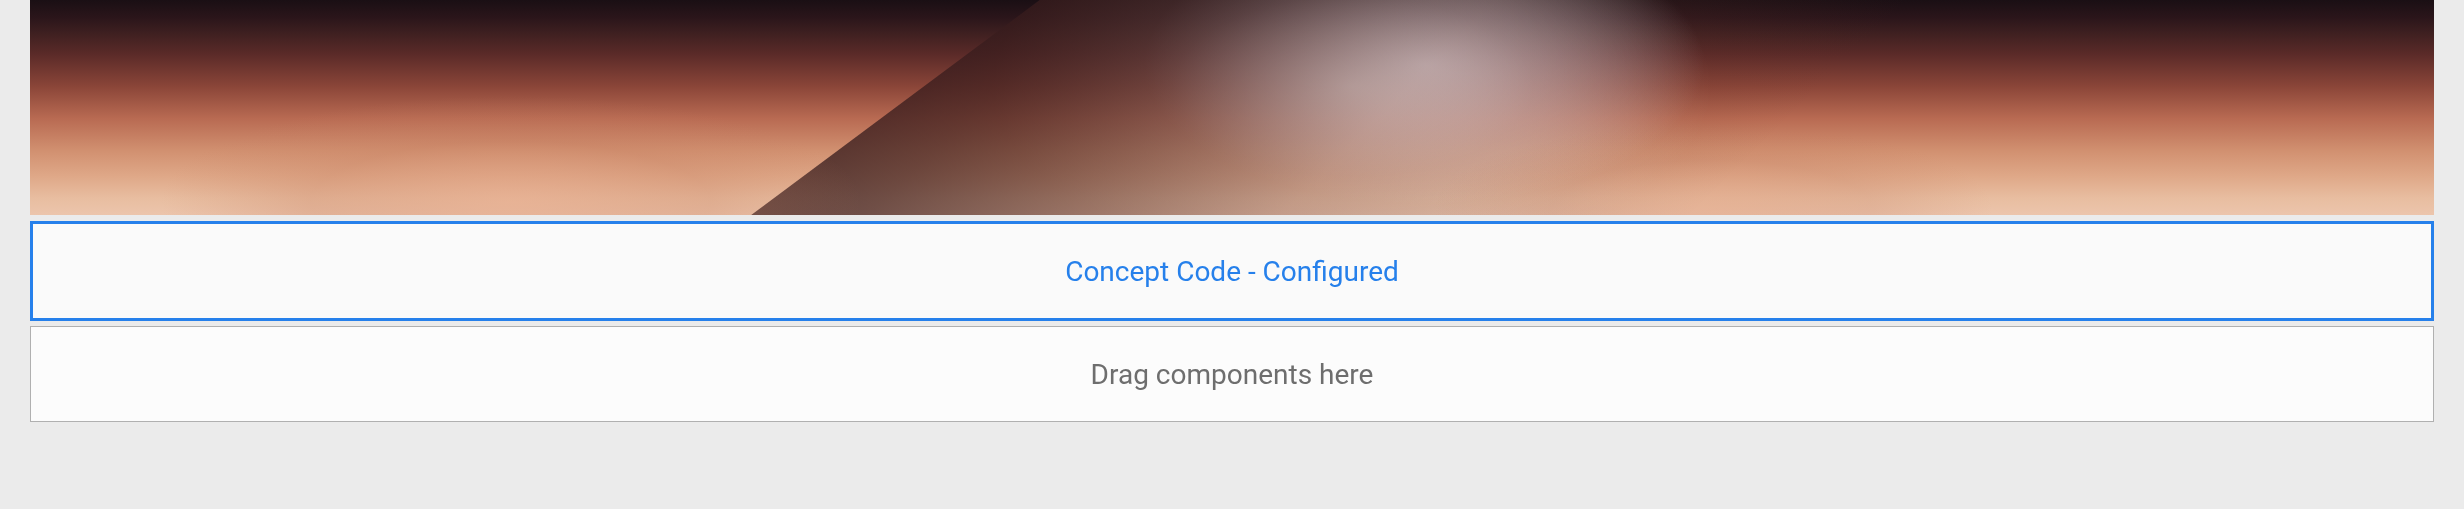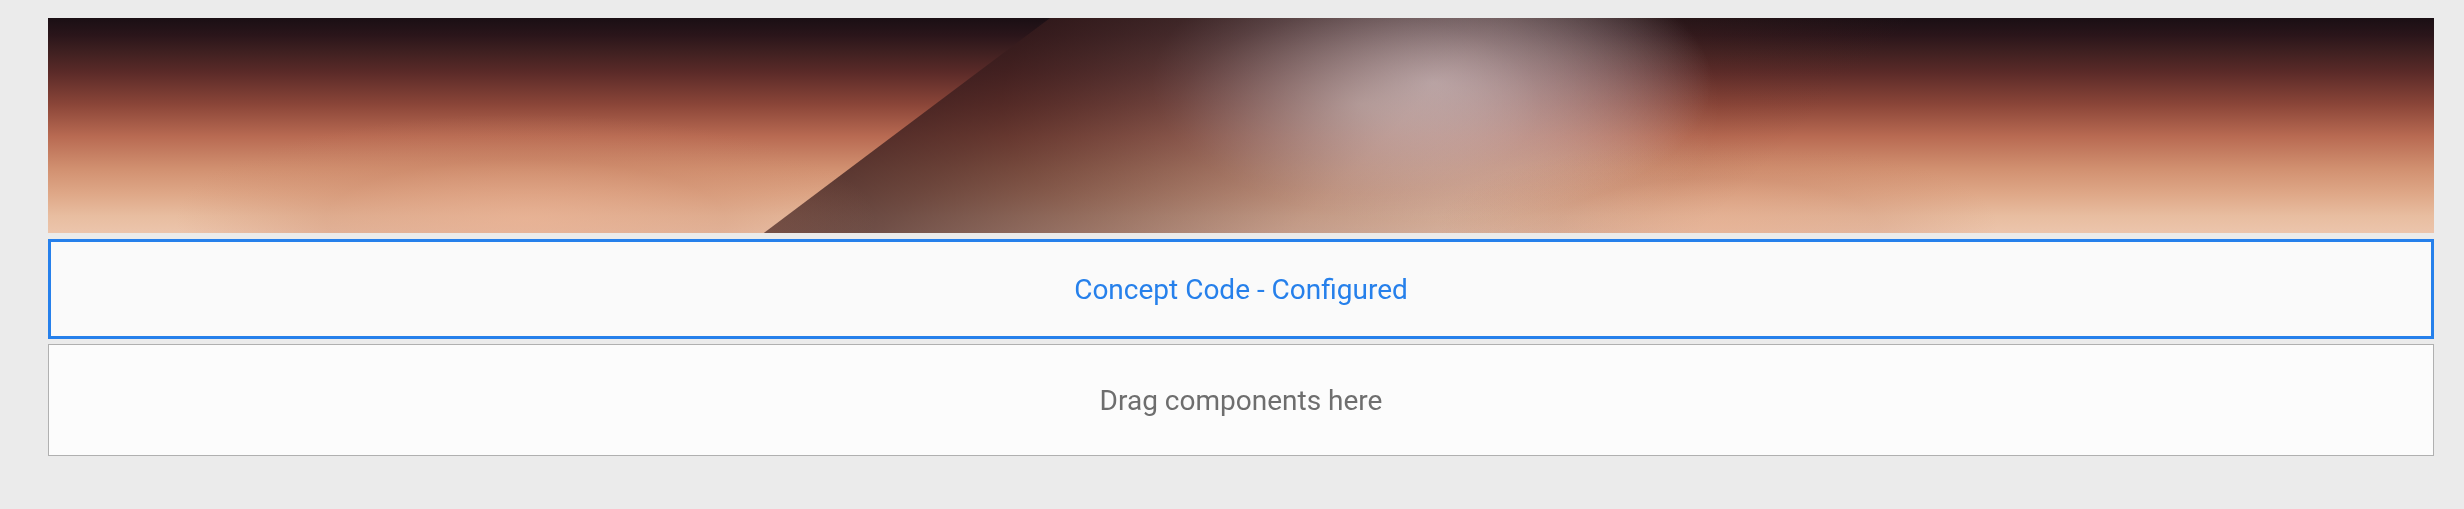--- a/index.html
+++ b/index.html
@@ -1,17 +1,17 @@
 <!DOCTYPE html>
 <html><head>
   <meta charset="utf-8">
   <style>
     * {
       margin: 0;
-      padding: 9px;
+      padding: 0;
       box-sizing: border-box;
     }
     body {
       background: #ebebeb;
       font-family: -apple-system, BlinkMacSystemFont, "Segoe UI", Roboto, Helvetica, Arial, sans-serif;
       width: 2464px;
       height: 509px;
       overflow: hidden;
     }
     .container {
@@ -74,21 +74,21 @@
     }
     .component-selected-label {
       color: #2680eb;
       font-size: 28px;
       font-weight: 400;
     }
     .component-dropzone {
       margin-top: 5px;
       border: 1px solid #b0b0b0;
       background: #fcfcfc;
-      height: 112px;
+      height: 96px;
       display: flex;
       align-items: center;
       justify-content: center;
       cursor: pointer;
     }
     .component-dropzone-label {
       color: #6e6e6e;
       font-size: 28px;
       font-weight: 400;
     }

